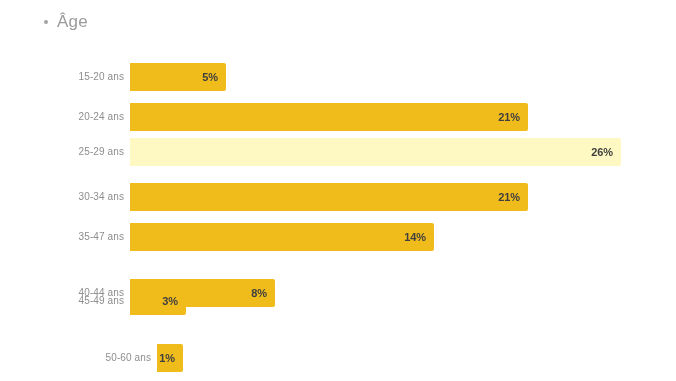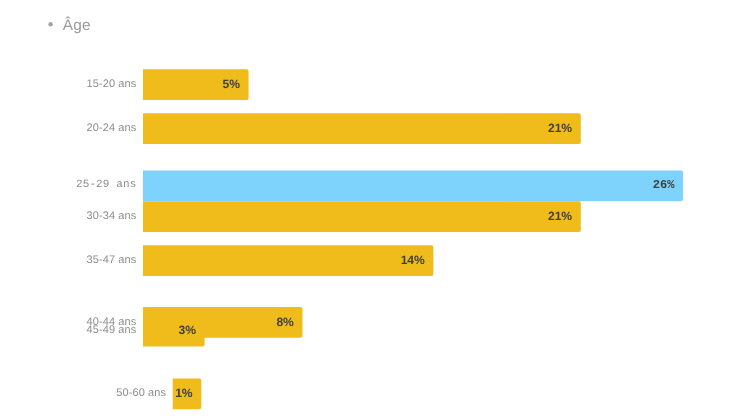--- a/index.html
+++ b/index.html
@@ -30,21 +30,21 @@
   }
   .title-bullet {
     width: 4px;
     height: 4px;
     border-radius: 50%;
     background: #a3a3a3;
     display: block;
     flex: 0 0 auto;
   }
   .title-text {
-    font-size: 14px;
+    font-size: 17px;
     color: #9b9b9b;
     font-weight: 400;
     letter-spacing: 0.2px;
     line-height: 20px;
     white-space: nowrap;
   }
   .plot-area {
     position: absolute;
     left: 0;
     top: 55px;
@@ -115,39 +115,39 @@
         </div>
       </div>
       <div class="bar-row" style="top: 48px; padding-left: 48px;">
         <div class="cat-label">20-24 ans</div>
         <div class="bar-track" style="width: 398px;">
           <div class="bar-fill" style="width: 100%; background: rgb(240, 188, 28);">
             <span class="bar-value" style="color: rgb(63, 63, 63);">21%</span>
           </div>
         </div>
       </div>
-      <div class="bar-row" style="top: 100px; font-family: Liberation Mono, monospace;">
+      <div class="bar-row" style="top: 83px;">
         <div class="cat-label">25-29 ans</div>
         <div class="bar-track" style="width: 491px;">
-          <div class="bar-fill" style="width: 100%; background: #7dd3fc;">
+          <div class="bar-fill" style="width: 100%; background: #fef9c3;">
             <span class="bar-value" style="color: rgb(63, 63, 63);">26%</span>
           </div>
         </div>
       </div>
       <div class="bar-row" style="top: 128px;">
         <div class="cat-label">30-34 ans</div>
         <div class="bar-track" style="width: 398px;">
           <div class="bar-fill" style="width: 100%; background: rgb(240, 188, 28);">
             <span class="bar-value" style="color: rgb(63, 63, 63);">21%</span>
           </div>
         </div>
       </div>
       <div class="bar-row" style="top: 168px;">
         <div class="cat-label">35-47 ans</div>
-        <div class="bar-track" style="width: 264px; border-radius: 11px;">
+        <div class="bar-track" style="width: 304px; border-radius: 11px;">
           <div class="bar-fill" style="width: 100%; background: rgb(240, 188, 28);">
             <span class="bar-value" style="color: rgb(63, 63, 63);">14%</span>
           </div>
         </div>
       </div>
       <div class="bar-row" style="top: 224px;">
         <div class="cat-label">40-44 ans</div>
         <div class="bar-track" style="width: 145px;">
           <div class="bar-fill" style="width: 100%; background: rgb(240, 188, 28);">
             <span class="bar-value" style="color: rgb(63, 63, 63);">8%</span>

